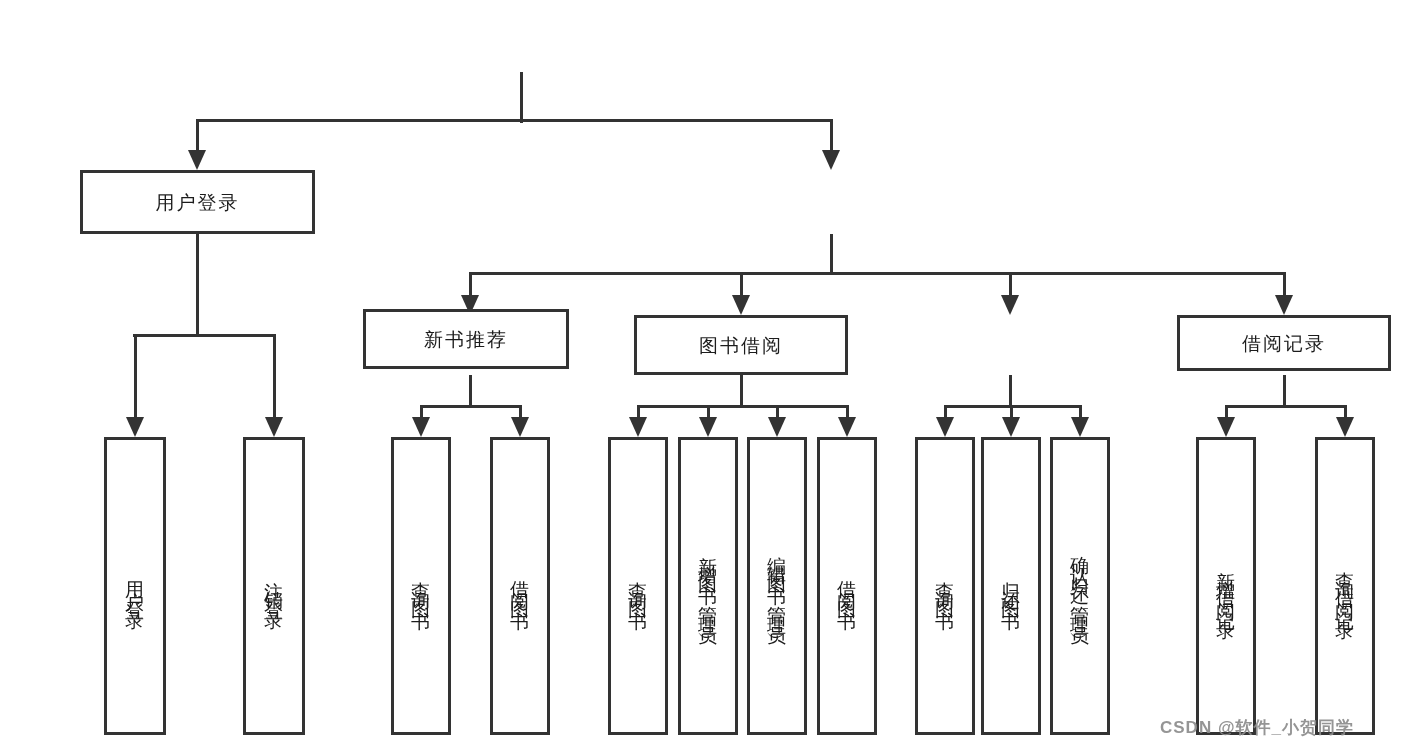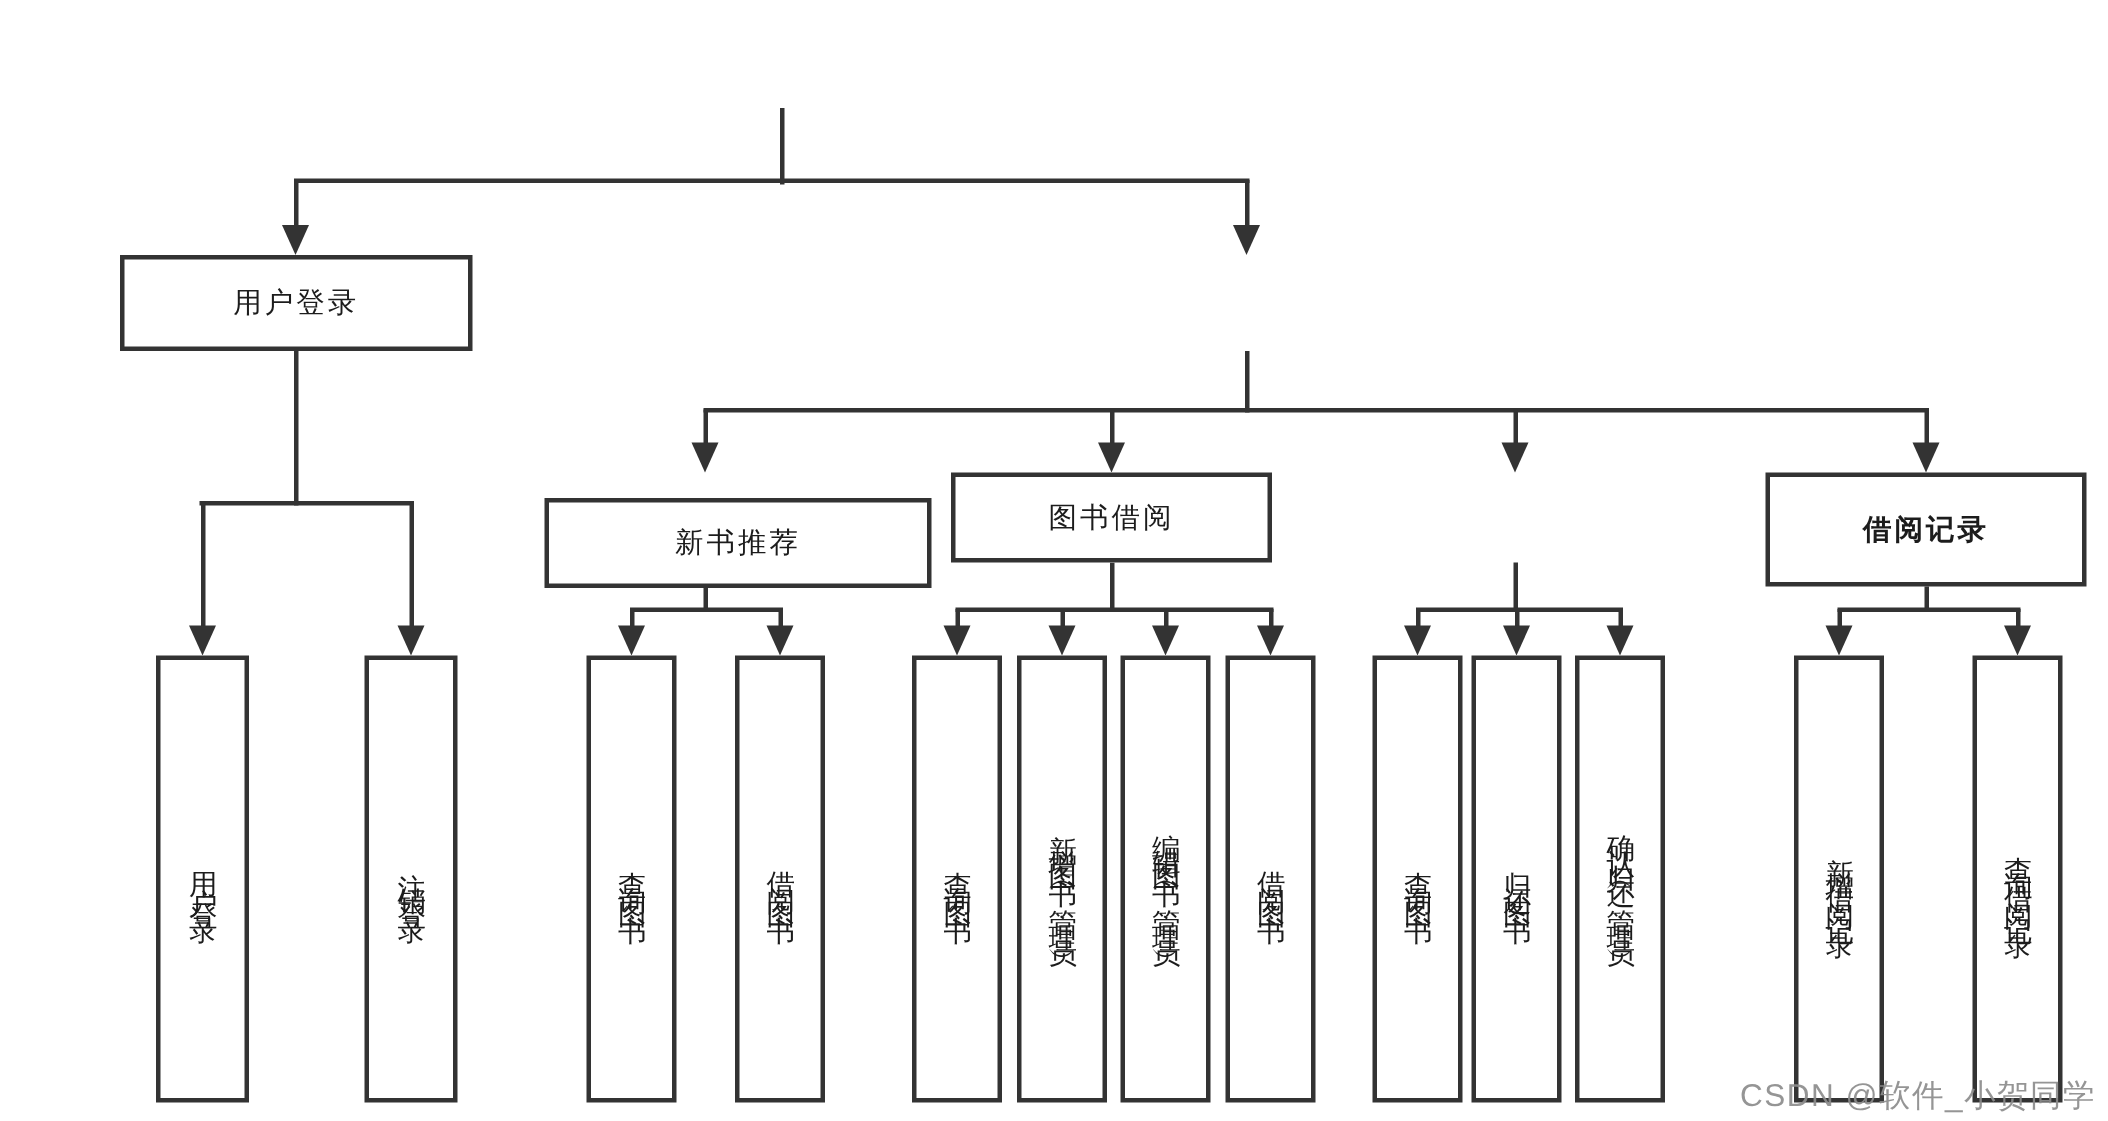--- a/index.html
+++ b/index.html
@@ -44,25 +44,26 @@
     width: 0;
     height: 0;
     border-left: 9px solid transparent;
     border-right: 9px solid transparent;
     border-top: 20px solid #333333;
   }
   .watermark {
     position: absolute;
     left: 1160px;
     top: 716px;
-    font-size: 21px;
+    font-size: 17px;
     color: rgba(140, 140, 140, 0.92);
     letter-spacing: 1px;
     white-space: nowrap;
     z-index: 10;
+    font-weight: bold;
   }
 </style>
 </head>
 <body>
 
 <div id="stage">
   <div class="watermark">CSDN @软件_小贺同学</div>
 <div class="line" style="left: 519.5px; top: 72px; width: 3px; height: 51px;"></div>
     <div class="line" style="left: 196px; top: 118.5px; width: 637px; height: 3px;"></div>
     <div class="line" style="left: 195.5px; top: 120px; width: 3px; height: 34px;"></div>
@@ -111,27 +112,27 @@
     <div class="arrow" style="left: 768px; top: 417px;"></div>
     <div class="arrow" style="left: 838px; top: 417px;"></div>
     <div class="arrow" style="left: 936px; top: 417px;"></div>
     <div class="arrow" style="left: 1002px; top: 417px;"></div>
     <div class="arrow" style="left: 1071px; top: 417px;"></div>
     <div class="arrow" style="left: 1217px; top: 417px;"></div>
     <div class="arrow" style="left: 1336px; top: 417px;"></div>
     <div class="node h" style="left: 80px; top: 170px; width: 235px; height: 64px;">
       <span class="lbl">用户登录</span>
     </div>
-    <div class="node h" style="left: 363px; top: 332px; width: 258px; height: 60px;">
+    <div class="node h" style="left: 363px; top: 309px; width: 206px; height: 60px;">
       <span class="lbl">新书推荐</span>
     </div>
     <div class="node h" style="left: 634px; top: 315px; width: 214px; height: 60px;">
       <span class="lbl">图书借阅</span>
     </div>
-    <div class="node h" style="left: 1177px; top: 315px; width: 214px; height: 76px; font-weight: bold;">
+    <div class="node h" style="left: 1177px; top: 315px; width: 214px; height: 56px;">
       <span class="lbl">借阅记录</span>
     </div>
     <div class="node v" style="left: 104px; top: 437px; width: 62px; height: 298px;">
       <span class="lbl">用户登录</span>
     </div>
     <div class="node v" style="left: 243px; top: 437px; width: 62px; height: 298px;">
       <span class="lbl">注销登录</span>
     </div>
     <div class="node v" style="left: 391px; top: 437px; width: 60px; height: 298px;">
       <span class="lbl">查询图书</span>

